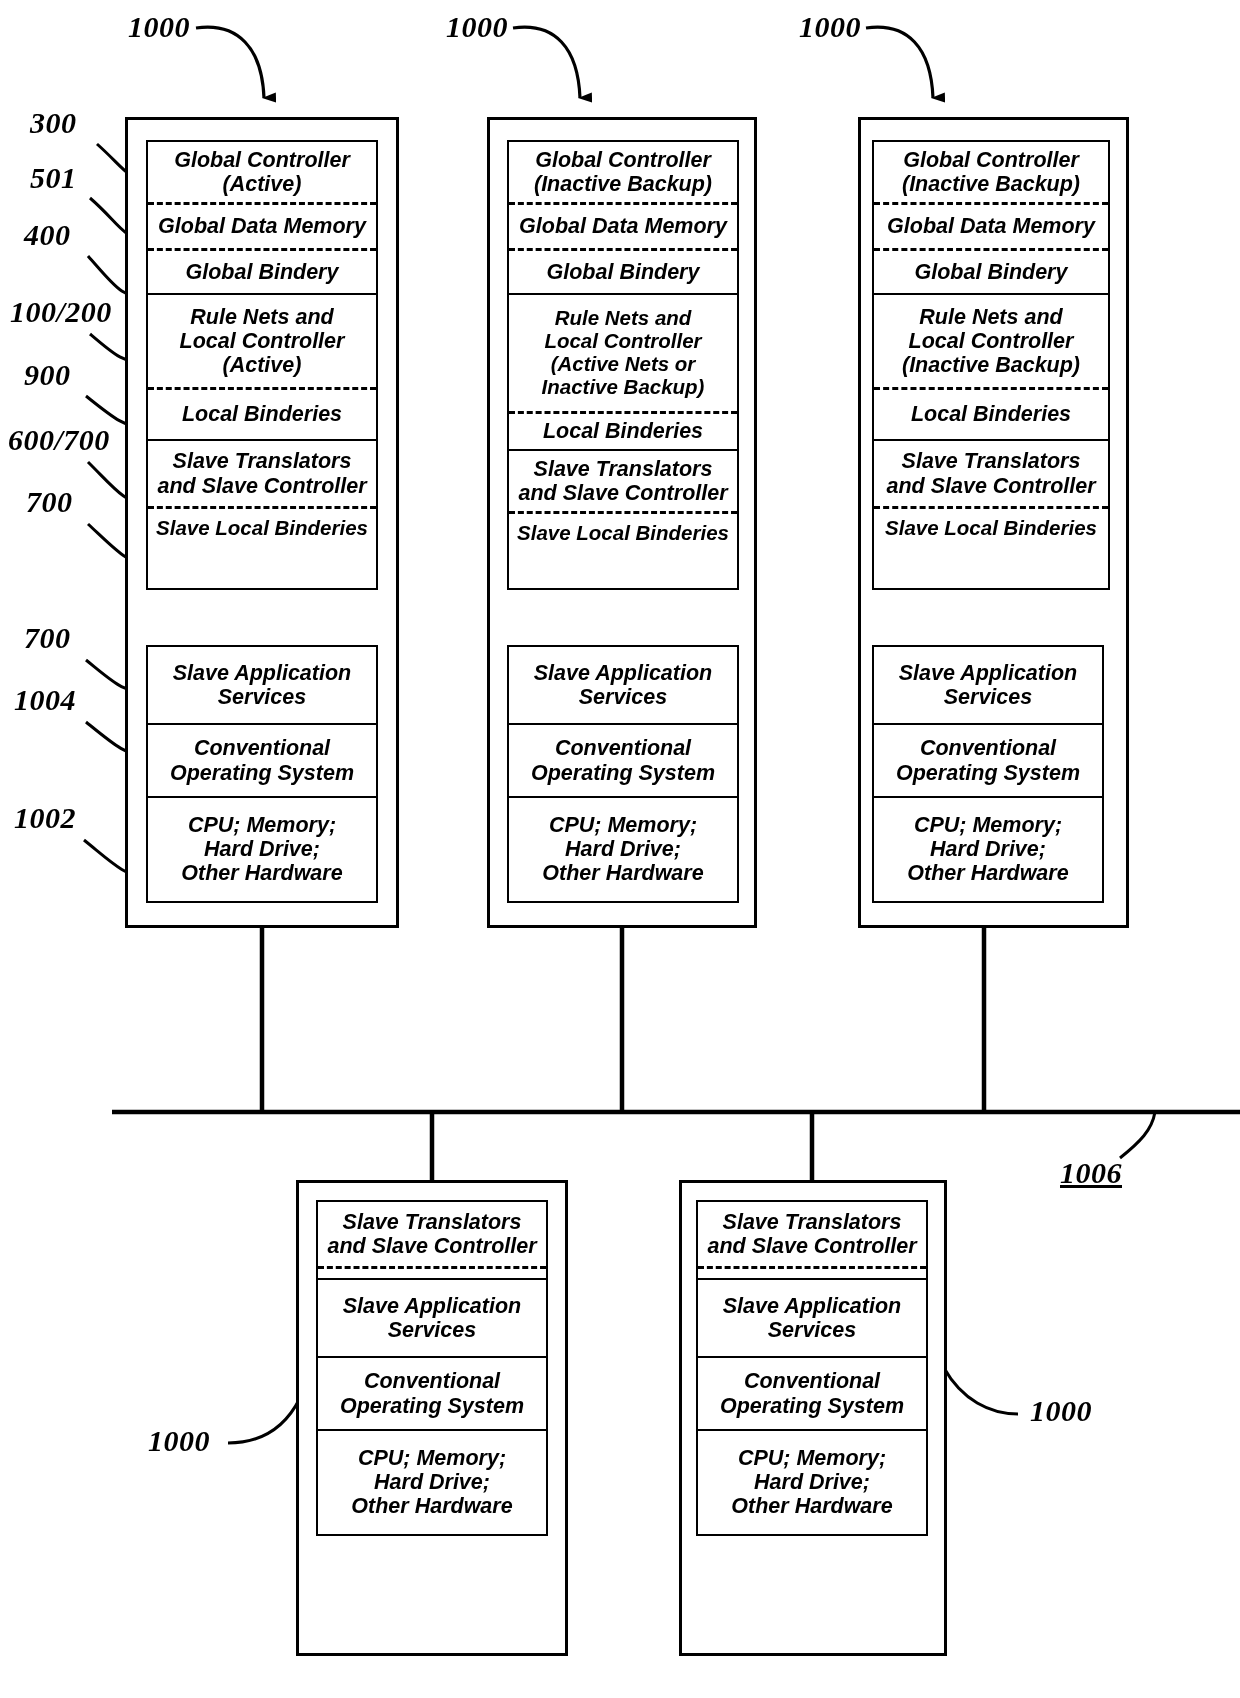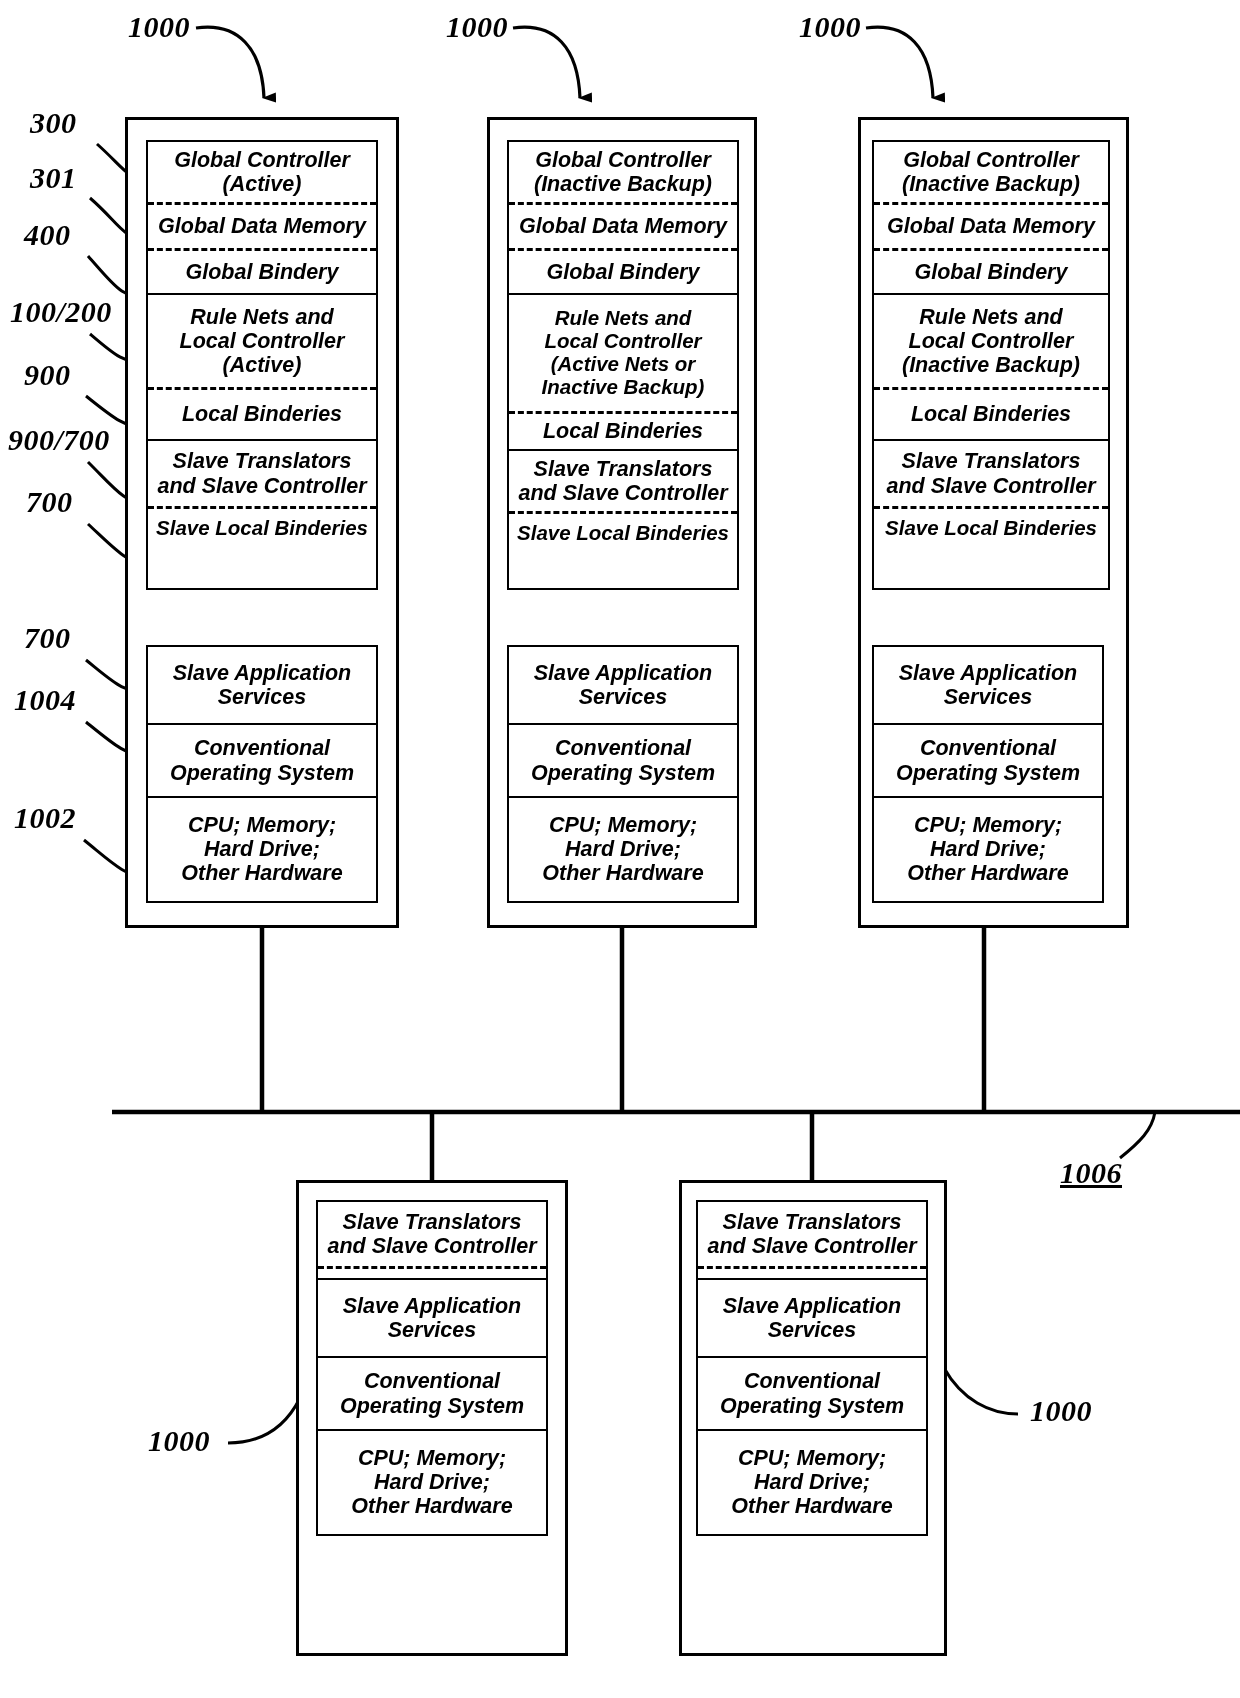--- a/index.html
+++ b/index.html
@@ -138,25 +138,25 @@
       <line x1="432" y1="1234" x2="432" y2="1274" marker-start="url(#arrHeadUp)" marker-end="url(#arrHead)"></line>
       <line x1="812" y1="1234" x2="812" y2="1274" marker-start="url(#arrHeadUp)" marker-end="url(#arrHead)"></line>
     </g>
   </svg>
 
   <div class="ref" style="left:128px; top:12px;">1000</div>
   <div class="ref" style="left:446px; top:12px;">1000</div>
   <div class="ref" style="left:799px; top:12px;">1000</div>
 
   <div class="ref" style="left:30px;  top:108px;">300</div>
-  <div class="ref" style="left:30px;  top:163px;">301</div>
+  <div class="ref" style="left:30px;  top:163px;">501</div>
   <div class="ref" style="left:24px;  top:220px;">400</div>
   <div class="ref" style="left:10px;  top:297px;">100/200</div>
   <div class="ref" style="left:24px;  top:360px;">900</div>
-  <div class="ref" style="left:8px;   top:425px;">900/700</div>
+  <div class="ref" style="left:8px;   top:425px;">600/700</div>
   <div class="ref" style="left:26px;  top:487px;">700</div>
   <div class="ref" style="left:24px;  top:623px;">700</div>
   <div class="ref" style="left:14px;  top:685px;">1004</div>
   <div class="ref" style="left:14px;  top:803px;">1002</div>
 
   <div class="ref" style="left:148px;  top:1426px;">1000</div>
   <div class="ref" style="left:1030px; top:1396px;">1000</div>
   <div class="ref" style="left:1060px; top:1158px;text-decoration:underline;">1006</div>
 
   <div class="node-outer" style="left:125px; top:117px; width:274px; height:811px;">

